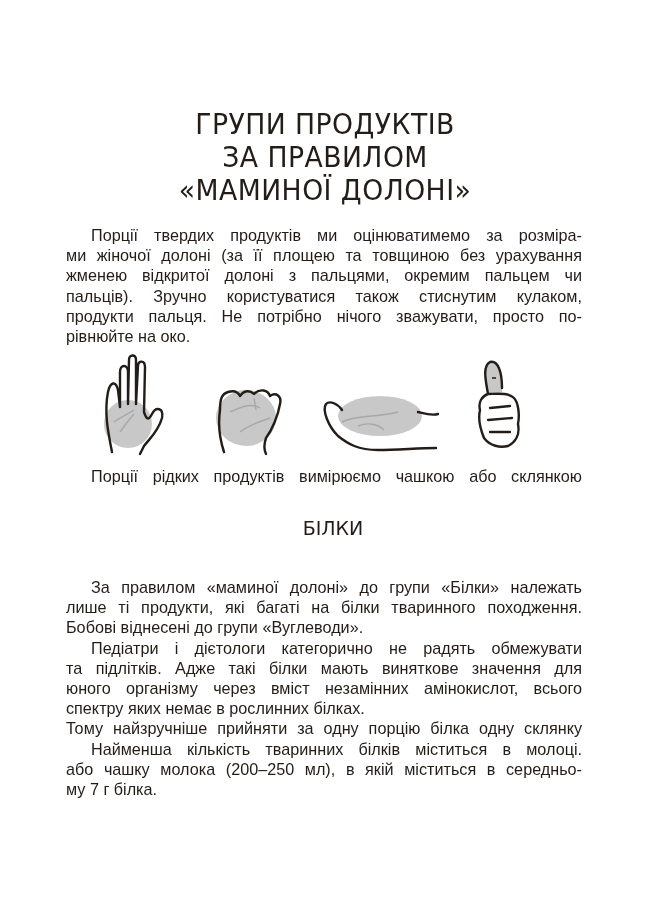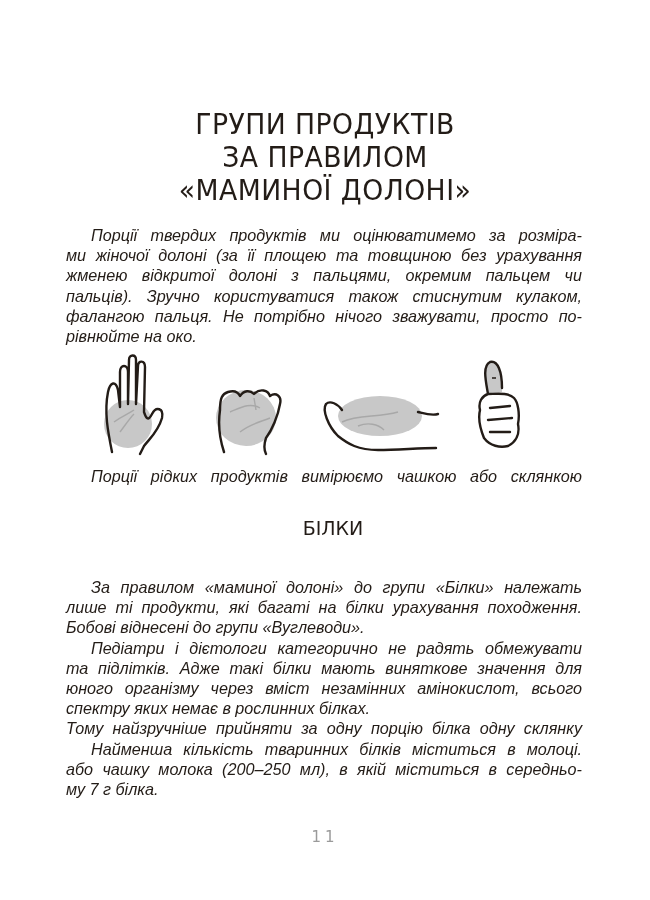--- a/index.html
+++ b/index.html
@@ -37,21 +37,20 @@
     .title div { white-space: nowrap; }
     .text-block {
       position: absolute;
       left: 66px;
       width: 516px;
       font-family: "Liberation Sans", sans-serif;
       font-size: 16.2px;
       line-height: 20.2px;
       color: #231c17;
       text-align: justify;
-      font-style: italic;
     }
     .line { display: block; text-align: justify; text-align-last: justify; white-space: nowrap; }
     .line.last { text-align-last: left; }
     .intro { top: 225px; }
     .liquid { top: 466px; }
     .section-heading {
       position: absolute;
       top: 517px;
       left: 8px;
       width: 650px;
@@ -93,21 +92,21 @@
     <div>ГРУПИ ПРОДУКТІВ</div>
     <div>ЗА ПРАВИЛОМ</div>
     <div>«МАМИНОЇ ДОЛОНІ»</div>
   </div>
 
   <div class="text-block intro">
     <span class="line" style="padding-left:25px">Порції твердих продуктів ми оцінюватимемо за розміра-</span>
     <span class="line">ми жіночої долоні (за її площею та товщиною без урахування</span>
     <span class="line">жменею відкритої долоні з пальцями, окремим пальцем чи</span>
     <span class="line">пальців). Зручно користуватися також стиснутим кулаком,</span>
-    <span class="line">фалангою пальця. Не потрібно нічого зважувати, просто по-</span>
+    <span class="line">продукти пальця. Не потрібно нічого зважувати, просто по-</span>
     <span class="line last">рівнюйте на око.</span>
   </div>
 
   <div class="illustrations">
 
     <svg class="illus" style="left:8px" width="70" height="105" viewBox="0 0 70 105">
       <circle cx="30" cy="72" r="24" fill="#c8c8c8"></circle>
       <path d="M14 100 C10 80 6 60 10 40 C12 30 18 28 20 38 L22 55 M22 55 L22 20 C22 12 30 12 30 20 L30 52 M30 52 L31 8 C31 2 38 2 38 8 L38 52 M38 52 L40 14 C40 8 47 8 47 15 L46 60 C48 66 50 70 54 62 C58 54 66 56 64 66 C60 80 52 86 46 94 L42 102" fill="none" stroke="#231c17" stroke-width="2.4" stroke-linecap="round" stroke-linejoin="round"></path>
       <path d="M16 70 C24 64 30 62 36 58 M22 80 C28 72 32 66 36 62" fill="none" stroke="#a8a8a8" stroke-width="1.4"></path>
     </svg>
@@ -132,28 +131,27 @@
   </div>
 
   <div class="text-block liquid">
     <span class="line" style="padding-left:25px">Порції рідких продуктів вимірюємо чашкою або склянкою</span>
   </div>
 
   <div class="section-heading">БІЛКИ</div>
 
   <div class="text-block protein">
     <span class="line" style="padding-left:25px">За правилом «маминої долоні» до групи «Білки» належать</span>
-    <span class="line">лише ті продукти, які багаті на білки урахування походження.</span>
+    <span class="line">лише ті продукти, які багаті на білки тваринного походження.</span>
     <span class="line last">Бобові віднесені до групи «Вуглеводи».</span>
 
     <span class="line" style="padding-left:25px">Педіатри і дієтологи категорично не радять обмежувати</span>
     <span class="line">та підлітків. Адже такі білки мають виняткове значення для</span>
     <span class="line">юного організму через вміст незамінних амінокислот, всього</span>
     <span class="line last">спектру яких немає в рослинних білках.</span>
 
     <span class="line">Тому найзручніше прийняти за одну порцію білка одну склянку</span>
     <span class="line" style="padding-left:25px">Найменша кількість тваринних білків міститься в молоці.</span>
     <span class="line">або чашку молока (200–250 мл), в якій міститься в середньо-</span>
     <span class="line last">му 7 г білка.</span>
   </div>
 
-  <div class="page-number">11</div>
 </div>
 
 </body></html>

